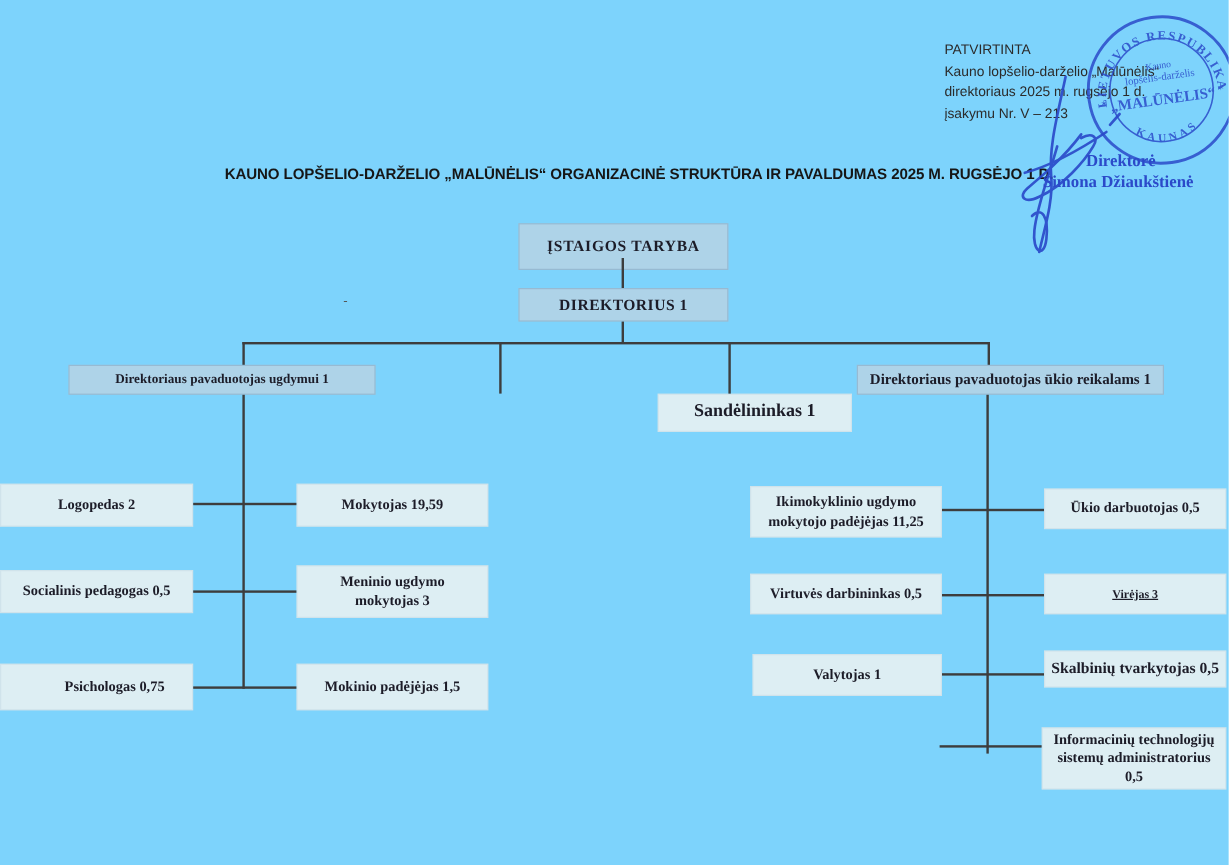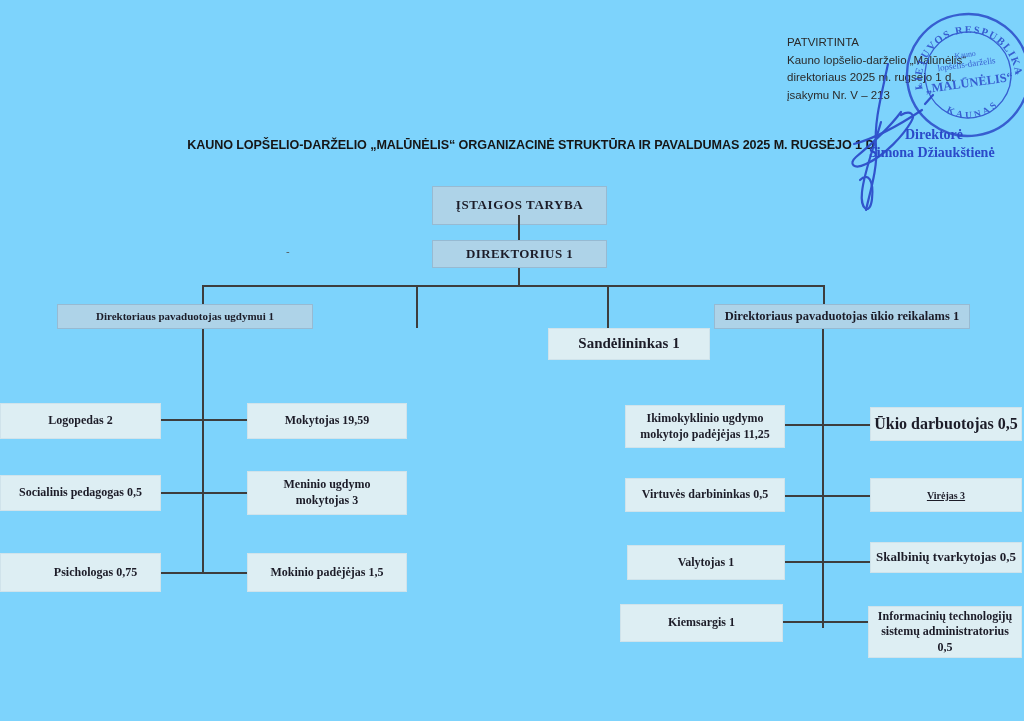--- a/index.html
+++ b/index.html
@@ -101,29 +101,28 @@
   <div class="box box-light" style="left:0;top:403px;width:161px;height:36px;font-size:12px;">Logopedas 2</div>
   <div class="box box-light" style="left:247px;top:403px;width:160px;height:36px;font-size:12px;">Mokytojas 19,59</div>
 
   <div class="box box-light" style="left:0;top:475px;width:161px;height:36px;font-size:12px;">Socialinis pedagogas 0,5</div>
   <div class="box box-light" style="left:247px;top:471px;width:160px;height:44px;font-size:12px;padding:0 18px;">Meninio ugdymo mokytojas 3</div>
 
   <div class="box box-light" style="left:0;top:553px;width:161px;height:39px;font-size:12px;padding-left:30px;">Psichologas 0,75</div>
   <div class="box box-light" style="left:247px;top:553px;width:160px;height:39px;font-size:12px;">Mokinio padėjėjas 1,5</div>
 
   <div class="box box-light" style="left:625px;top:405px;width:160px;height:43px;font-size:12px;padding:0 6px;">Ikimokyklinio ugdymo mokytojo padėjėjas 11,25</div>
-  <div class="box box-light" style="left:870px;top:407px;width:152px;height:34px;font-size:16px;text-align:right;">Ūkio darbuotojas 0,5</div>
+  <div class="box box-light" style="left:870px;top:407px;width:152px;height:34px;font-size:12px;text-align:right;">Ūkio darbuotojas 0,5</div>
 
   <div class="box box-light" style="left:625px;top:478px;width:160px;height:34px;font-size:12px;">Virtuvės darbininkas 0,5</div>
   <div class="box box-light" style="left:870px;top:478px;width:152px;height:34px;font-size:10px;text-decoration:underline;">Virėjas 3</div>
 
   <div class="box box-light" style="left:627px;top:545px;width:158px;height:35px;font-size:12px;">Valytojas 1</div>
   <div class="box box-light" style="left:870px;top:542px;width:152px;height:31px;font-size:13px;">Skalbinių tvarkytojas 0,5</div>
 
-  <div class="box box-light" style="left:620px;top:604px;width:163px;height:38px;font-size:12px;">Kiemsargis 1</div>
   <div class="box box-light" style="left:868px;top:606px;width:154px;height:52px;font-size:12px;padding:0 4px;">Informacinių technologijų sistemų administratorius 0,5</div>
 
   <div class="vline" style="left:518px;top:215px;height:25px;"></div>
   <div class="vline" style="left:518px;top:268px;height:18px;"></div>
   <div class="hline" style="left:202px;top:285px;width:623px;"></div>
   <div class="vline" style="left:202px;top:285px;height:19px;"></div>
   <div class="vline" style="left:416px;top:285px;height:43px;"></div>
   <div class="vline" style="left:607px;top:285px;height:43px;"></div>
   <div class="vline" style="left:823px;top:285px;height:19px;"></div>
 

